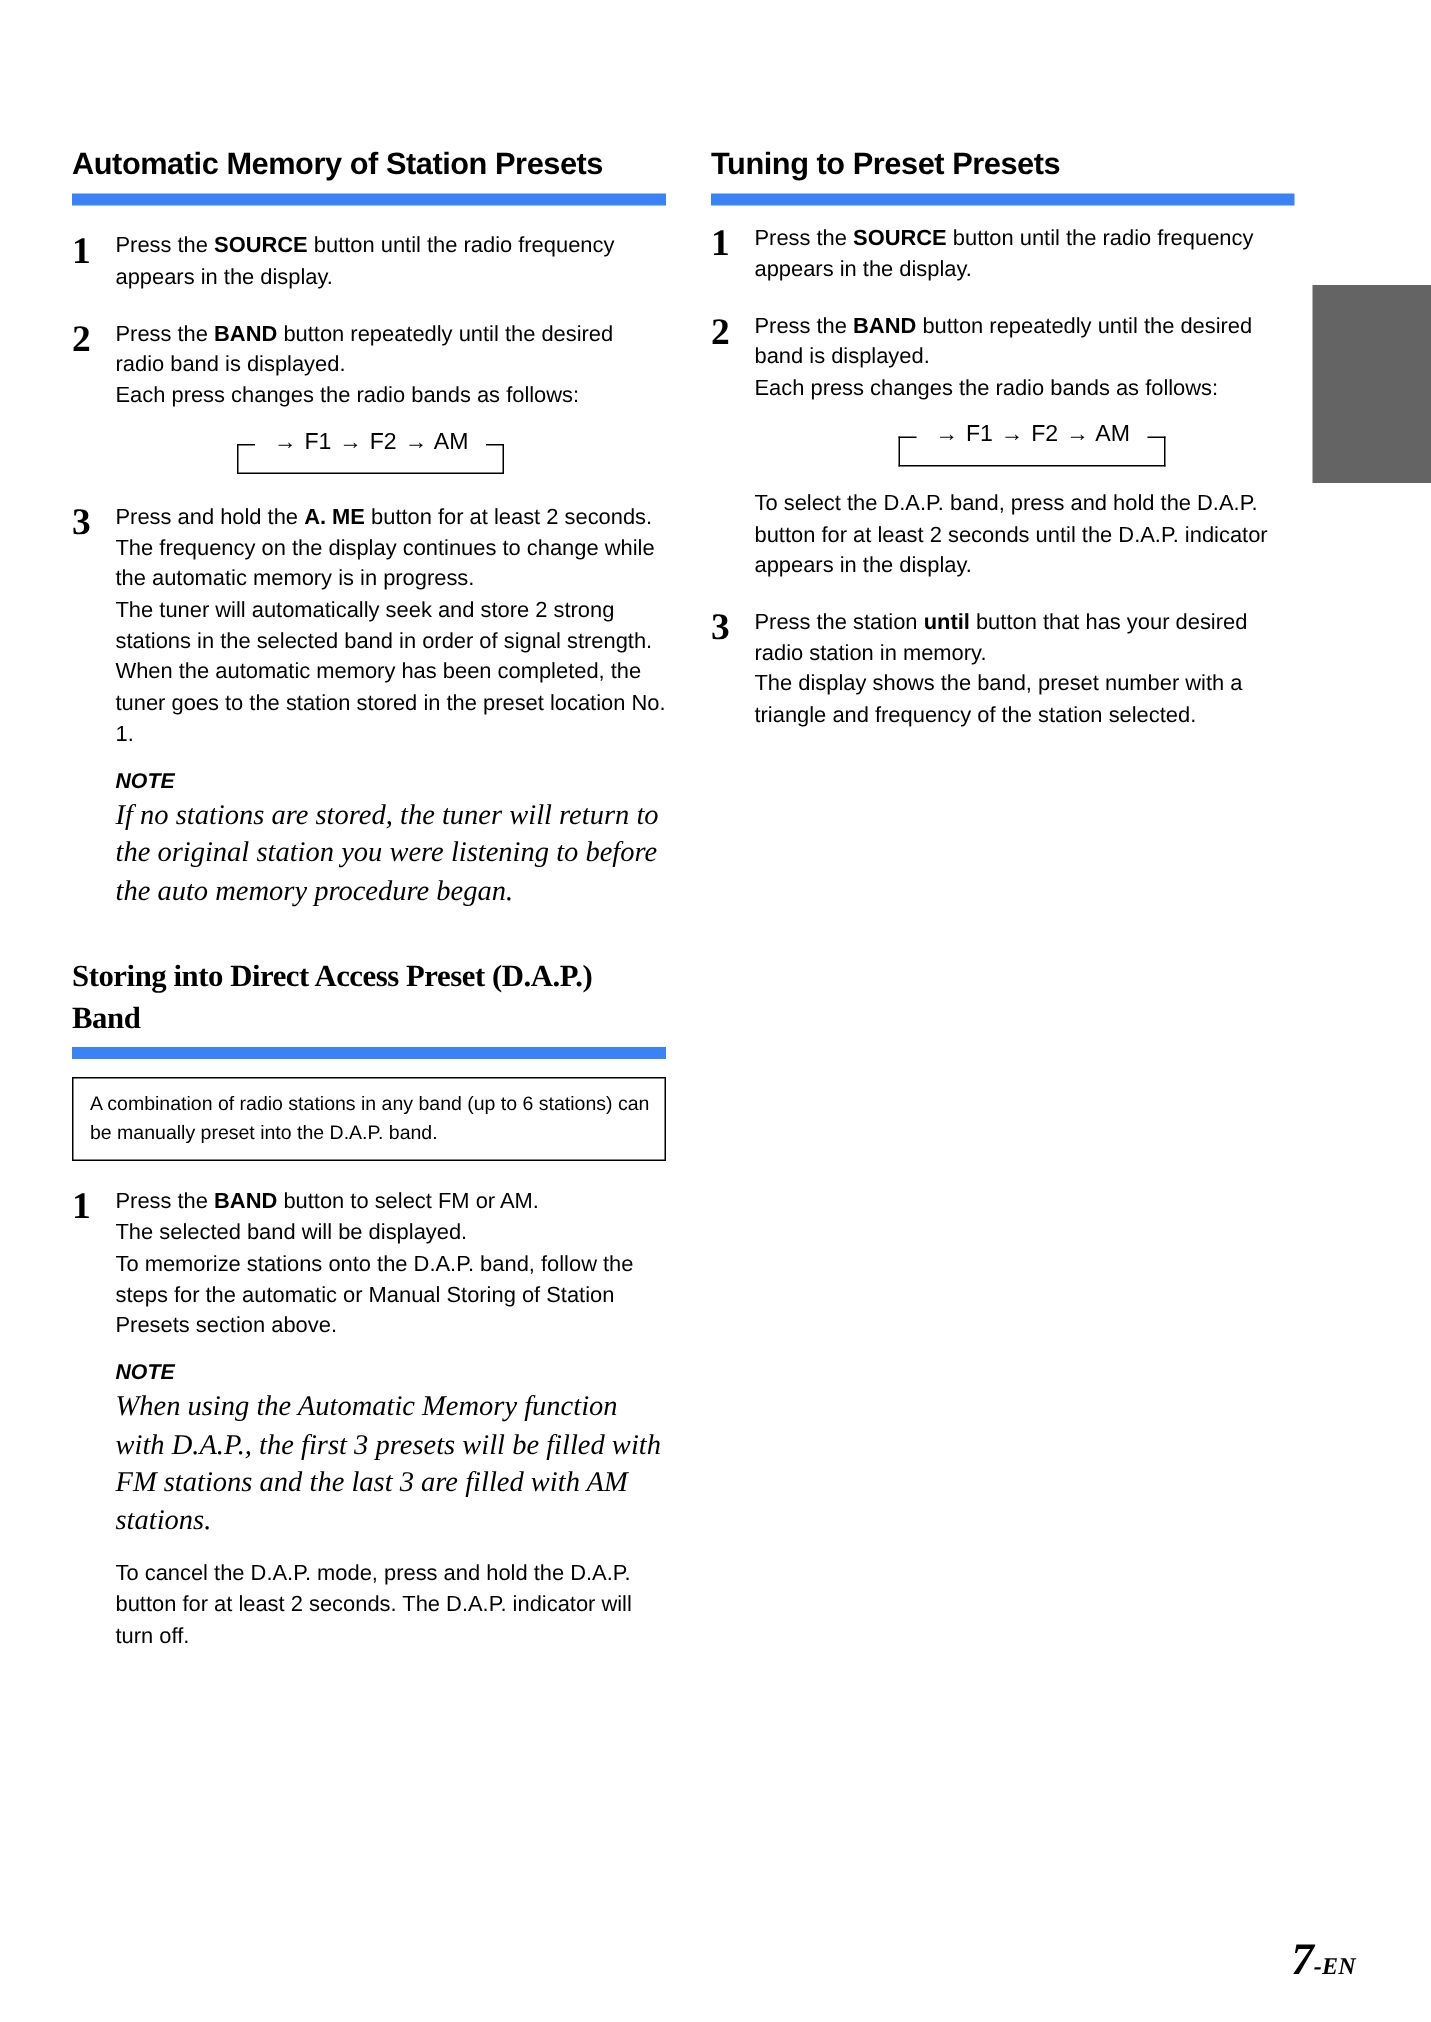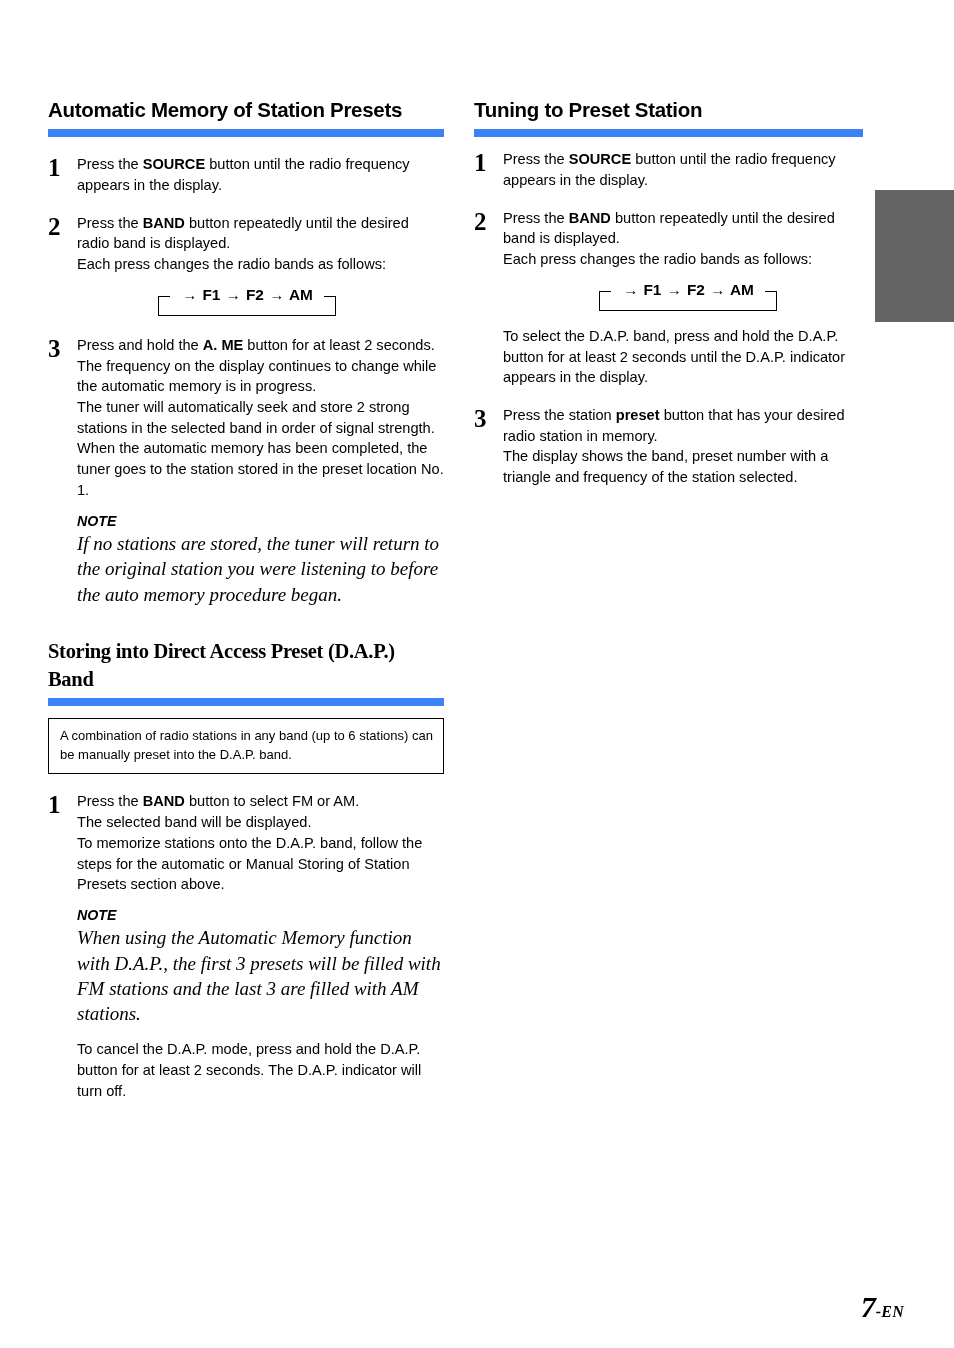--- a/index.html
+++ b/index.html
@@ -148,21 +148,21 @@
     text-align: center;
     font-size: 15.4px;
     line-height: 20px;
     white-space: nowrap;
   }
   .band-loop .loop-text .arw {
     font-weight: normal;
     font-size: 15px;
     padding: 0 1px;
   }
-  .band-loop .loop-text .bandname { font-weight: bold; }
+  .band-loop .loop-text .bandname { font-weight: normal; }
 
   .band-loop-left  { width: 178px; margin-left: 110px; }
   .band-loop-right { width: 178px; margin-left: 96px; }
 
   
   .page-num {
     position: absolute;
     right: 50px;
     bottom: 24px;
     font-family: "Liberation Serif", serif;
@@ -236,21 +236,21 @@
         <p class="note-body">When using the Automatic Memory function with D.A.P., the first 3 presets will be filled with FM stations and the last 3 are filled with AM stations.</p>
 
         <p class="para para-gap">To cancel the D.A.P. mode, press and hold the D.A.P. button for at least 2 seconds. The D.A.P. indicator will turn off.</p>
       </div>
     </div>
 
   </div>
 
   <div class="col col-right">
 
-    <h2 class="sec-head">Tuning to Preset Station</h2>
+    <h2 class="sec-head">Tuning to Preset Presets</h2>
 
     <div class="step" style="margin-top:12px;">
       <div class="step-num">1</div>
       <div class="step-body">
         <p class="para"><span>Press the </span><b>SOURCE</b><span> button until the radio frequency appears in the display.</span></p>
       </div>
     </div>
 
     <div class="step">
       <div class="step-num">2</div>
@@ -263,21 +263,21 @@
           <div class="loop-text"><span class="arw">→</span><span class="bandname"> F1 </span><span class="arw">→</span><span class="bandname"> F2 </span><span class="arw">→</span><span class="bandname"> AM </span></div>
         </div>
 
         <p class="para para-gap">To select the D.A.P. band, press and hold the D.A.P. button for at least 2 seconds until the D.A.P. indicator appears in the display.</p>
       </div>
     </div>
 
     <div class="step">
       <div class="step-num">3</div>
       <div class="step-body">
-        <p class="para"><span>Press the station </span><b>preset</b><span> button that has your desired radio station in memory.</span></p>
+        <p class="para"><span>Press the station </span><b>until</b><span> button that has your desired radio station in memory.</span></p>
         <p class="para"><span>The display shows the band, preset number with a triangle and frequency of the station selected.</span></p>
       </div>
     </div>
 
   </div>
 
   <div class="page-num">
     <span class="n">7</span><span class="en">-EN</span>
   </div>
 

